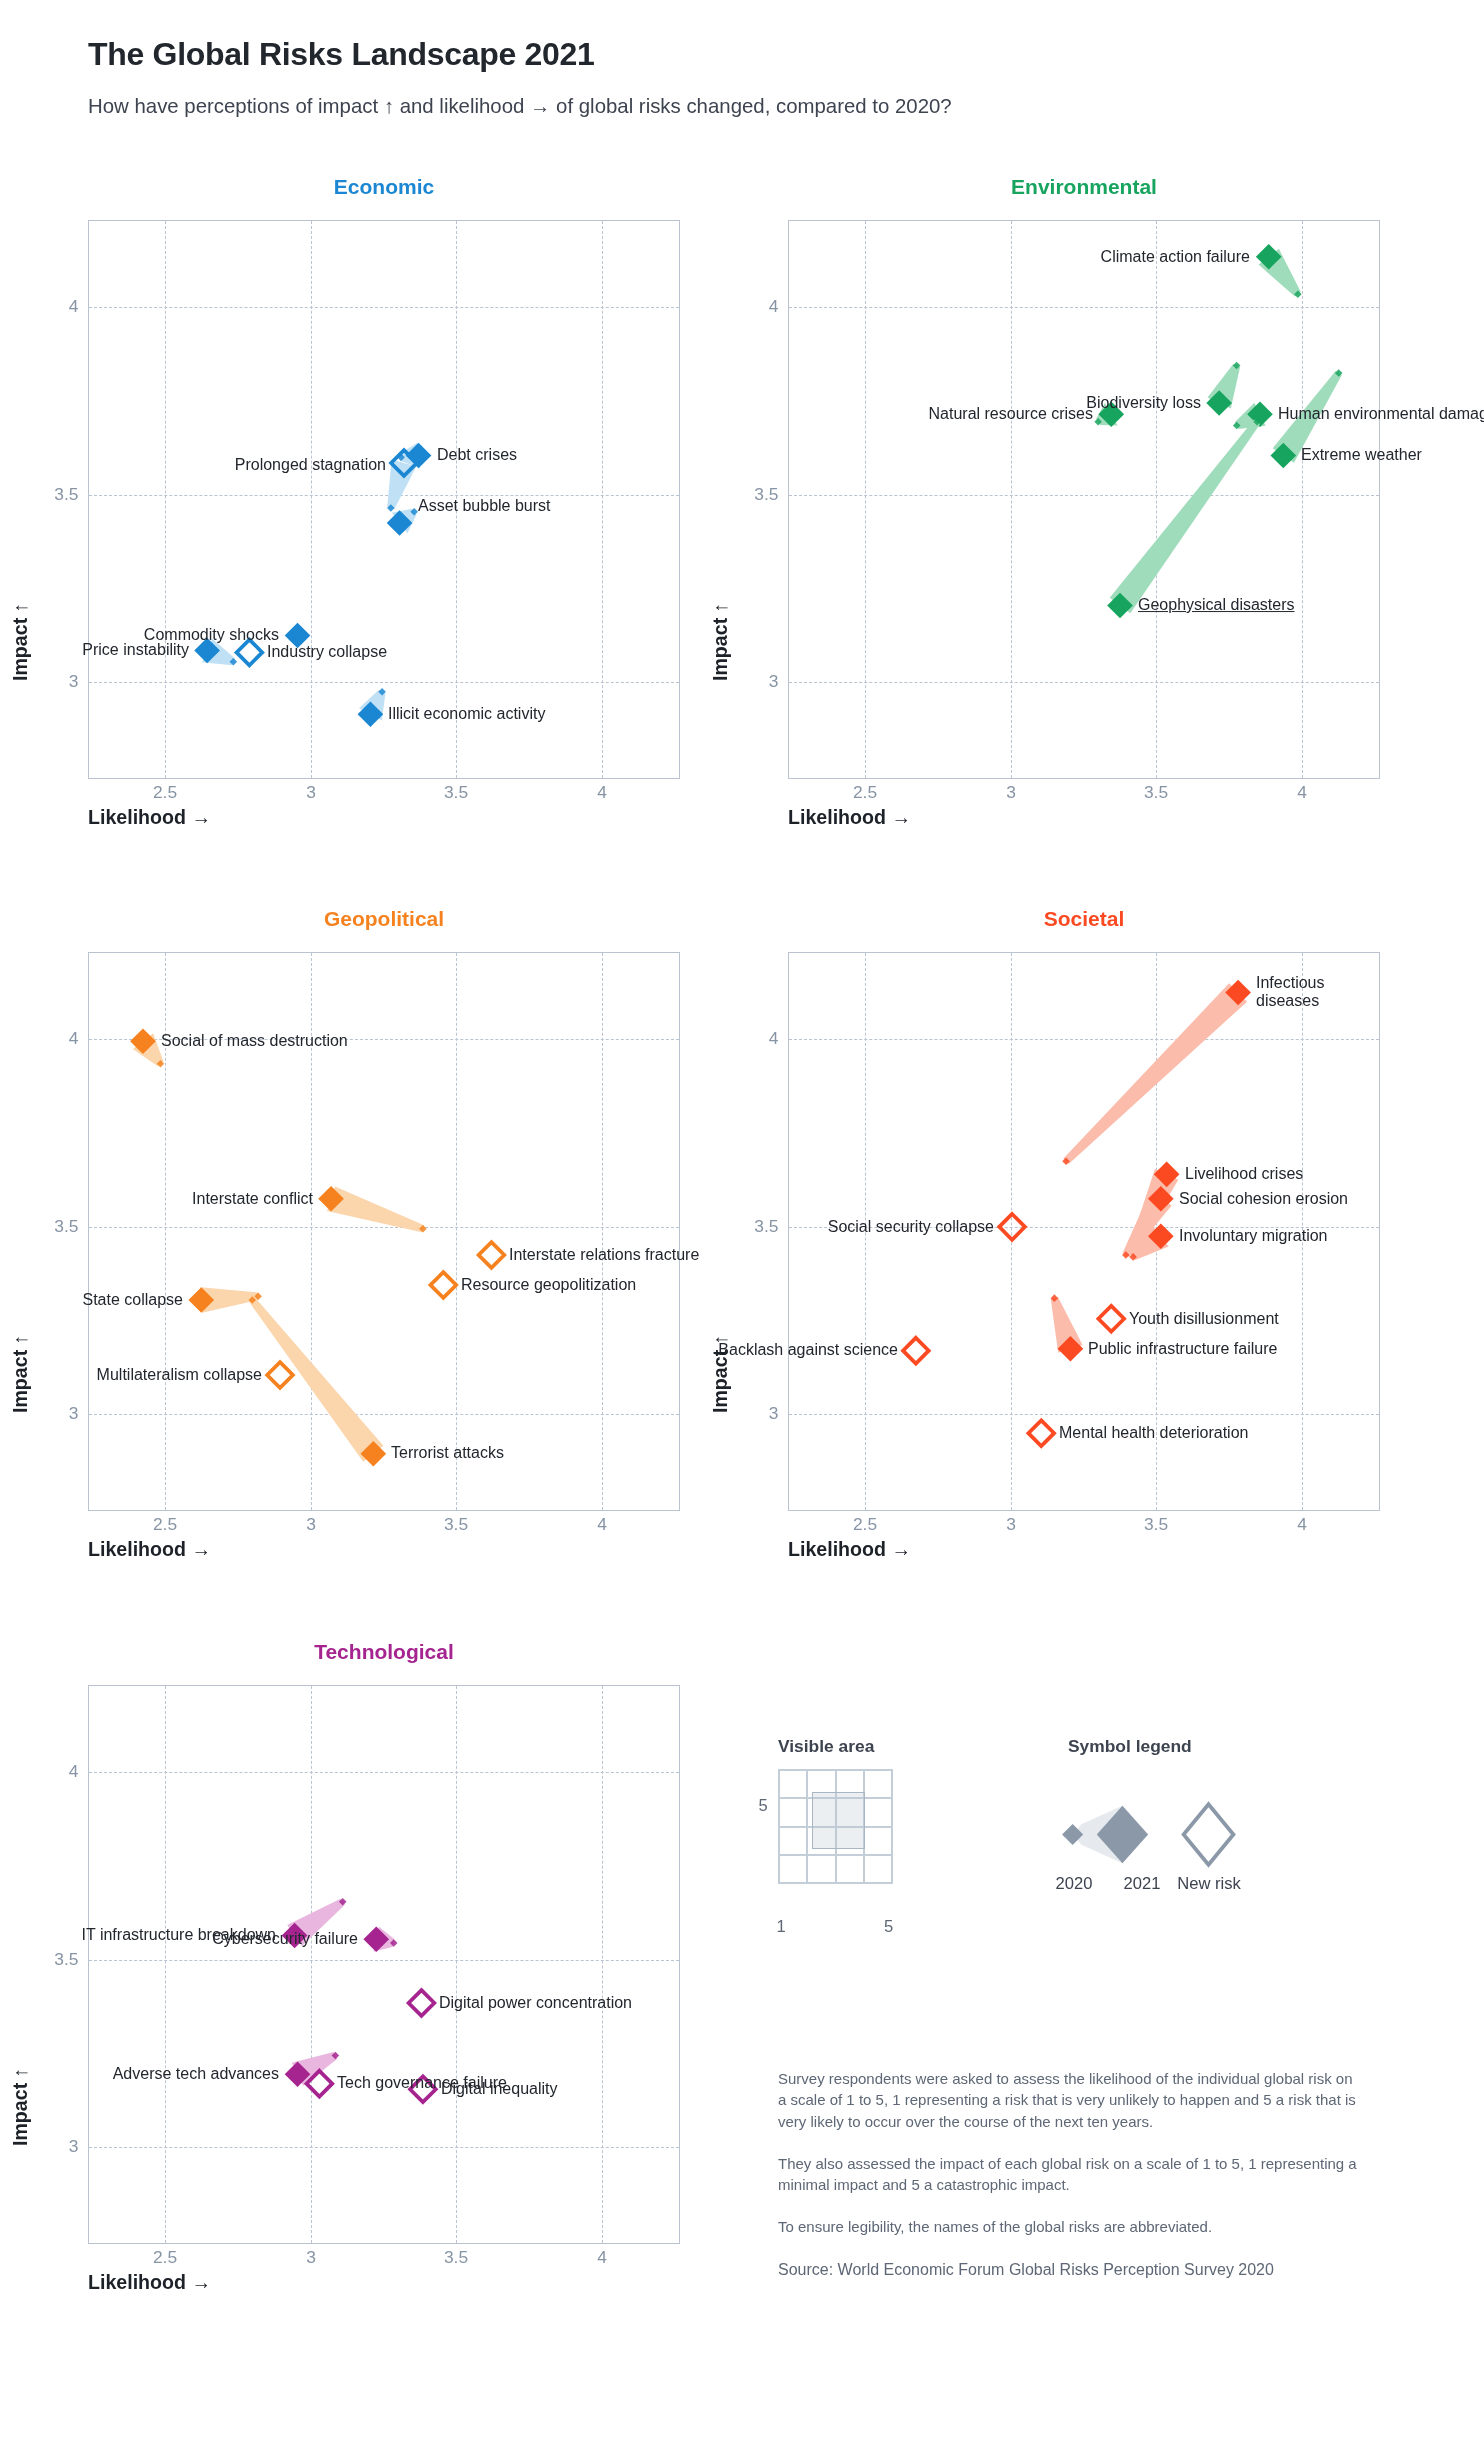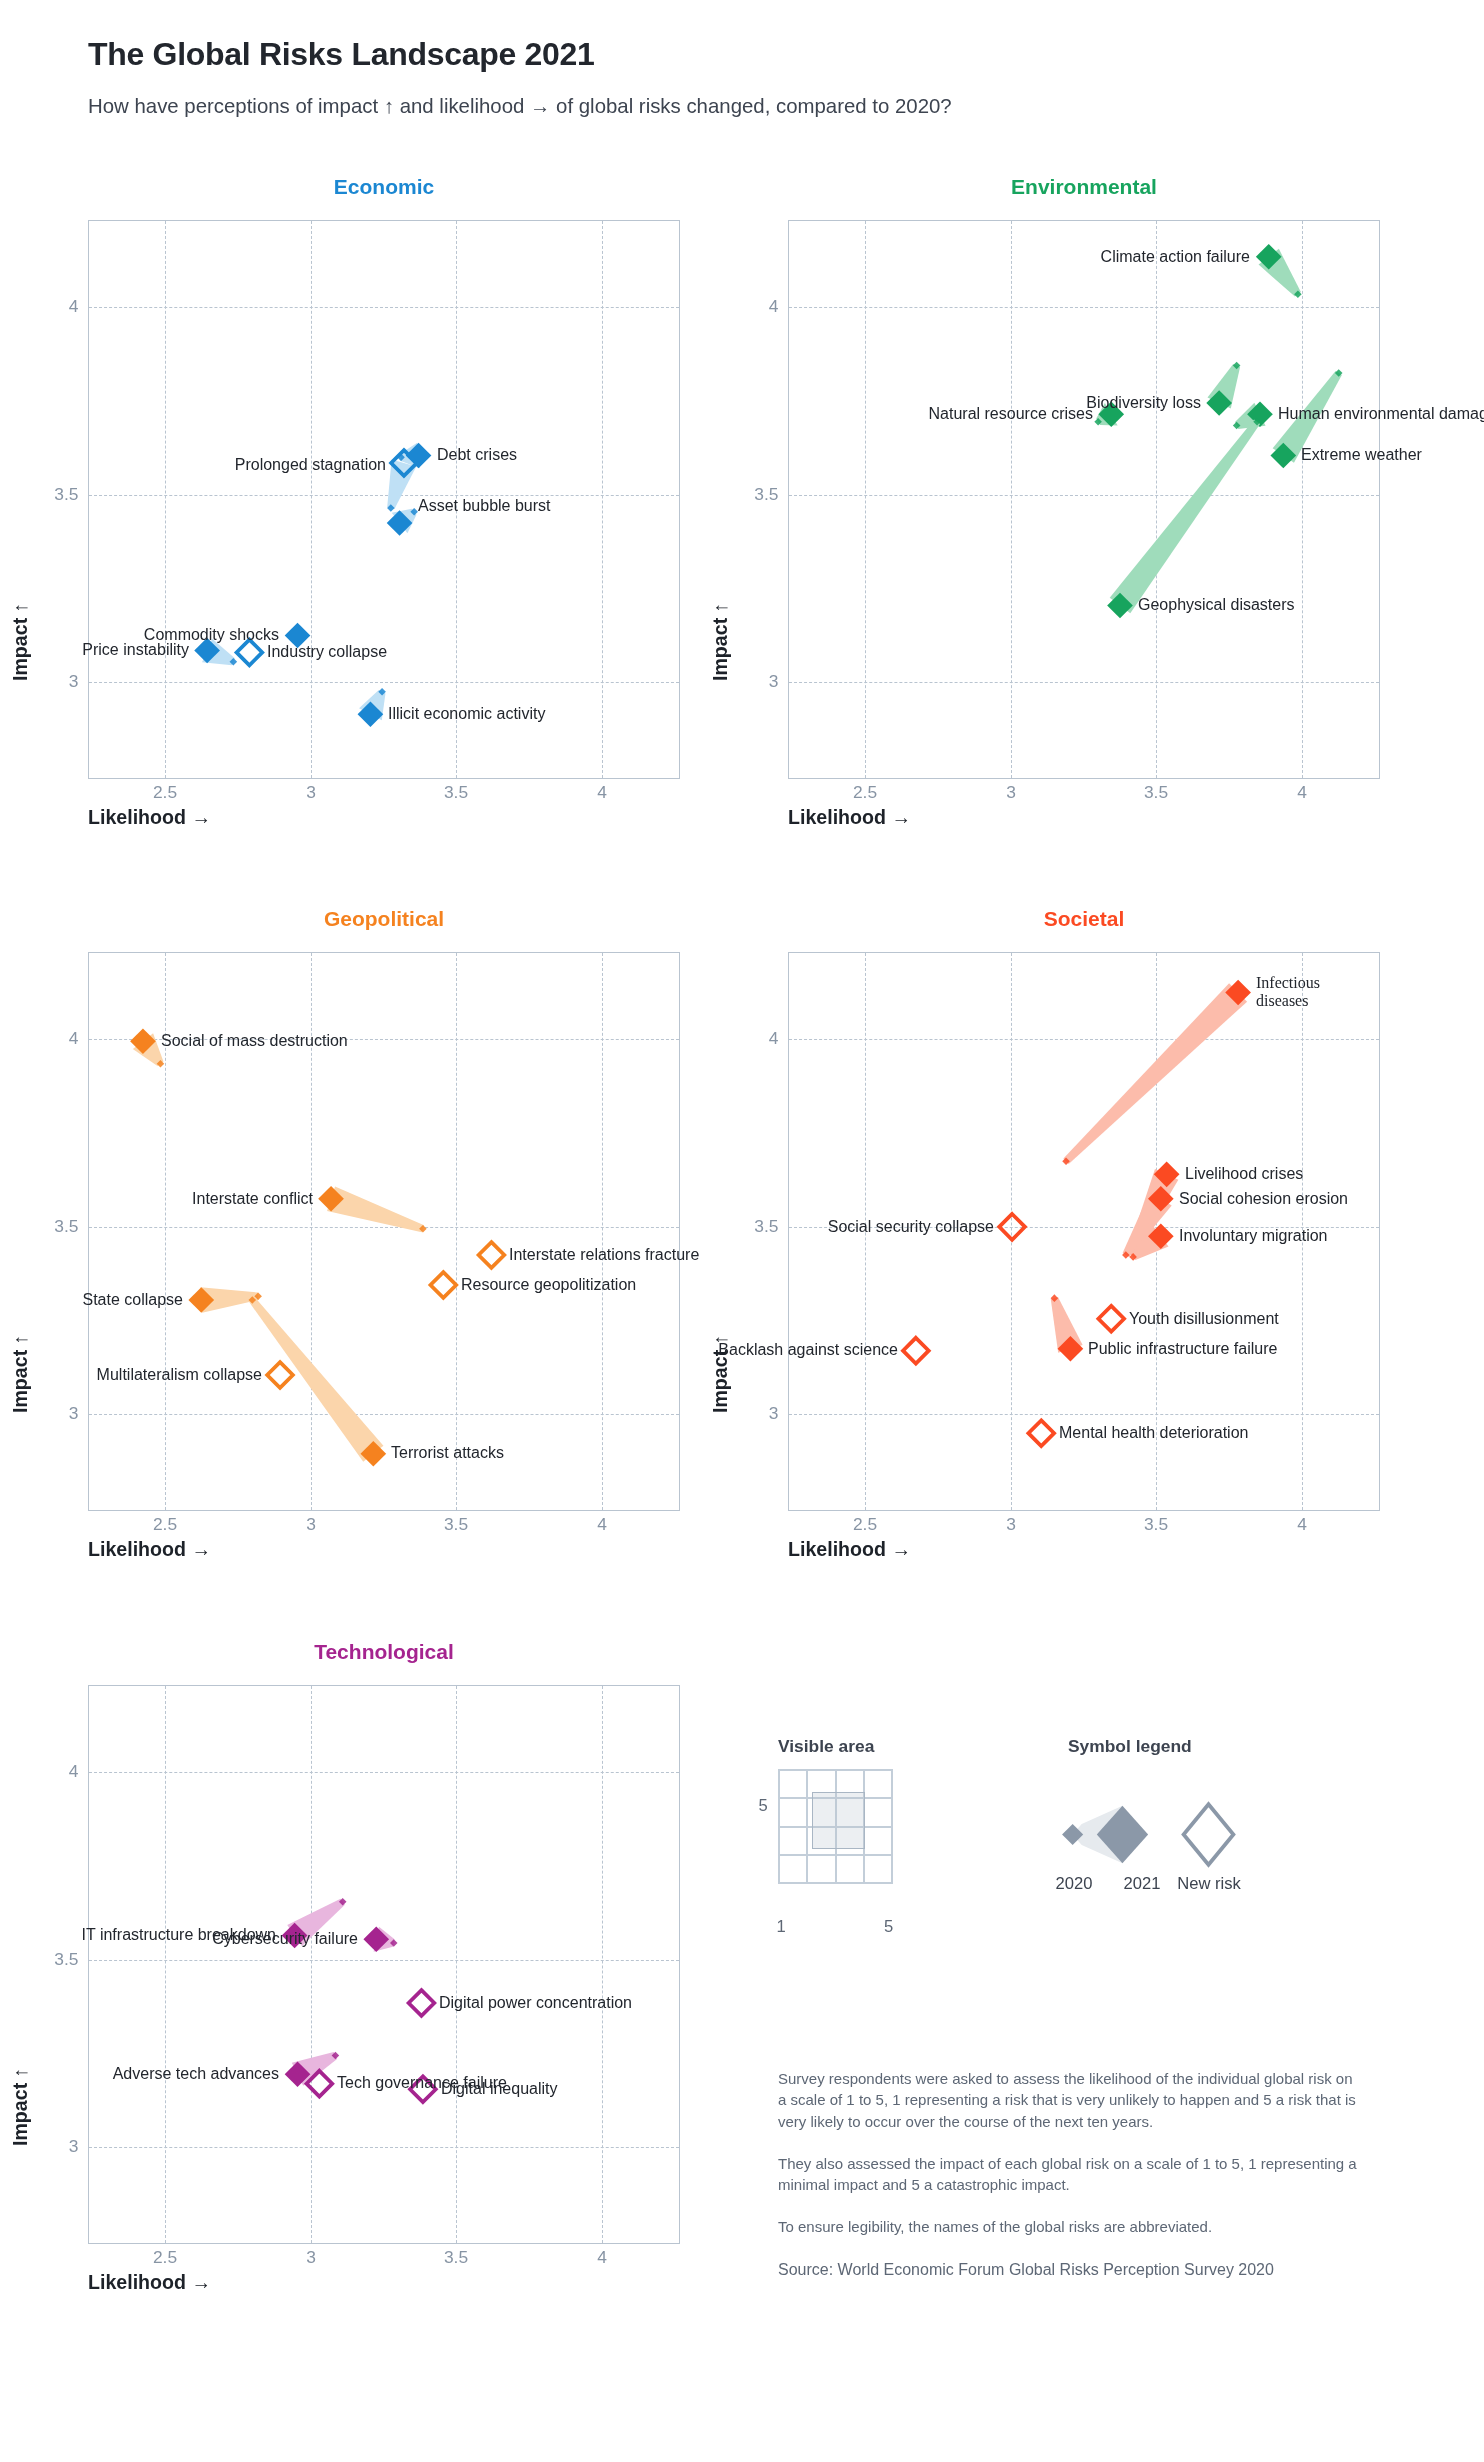--- a/index.html
+++ b/index.html
@@ -208,21 +208,21 @@
               <polygon points="654.6206896551726,293.40268456375856 671.6206896551726,310.40268456375856 654.6206896551726,327.40268456375856 637.6206896551726,310.40268456375856" fill="#17a45e"></polygon>
               <polygon points="615.8541812554903,262.7152438384405 424.71800937211447,498.89625858089835 451.97164580029937,519.2245467882294 623.8699566755446,268.69415213471433" fill="#9fdcbb"></polygon>
               <polygon points="619.8620689655174,260.7046979865774 624.8620689655174,265.7046979865774 619.8620689655174,270.7046979865774 614.8620689655174,265.7046979865774" fill="#17a45e" opacity="0.85"></polygon>
               <polygon points="438.3448275862069,492.0604026845639 455.3448275862069,509.0604026845639 438.3448275862069,526.0604026845639 421.3448275862069,509.0604026845639" fill="#17a45e"></polygon>
             </svg>
             <div class="risk-label l" style="left: 461px; top: 36px;">Climate action failure</div>
             <div class="risk-label l" style="left: 412px; top: 182px;">Biodiversity loss</div>
             <div class="risk-label l" style="left: 304px; top: 193px;">Natural resource crises</div>
             <div class="risk-label r" style="left: 489px; top: 193px;">Human environmental damage</div>
             <div class="risk-label r" style="left: 512px; top: 234px;">Extreme weather</div>
-            <div class="risk-label r" style="left: 349px; top: 384px;">Geophysical disasters</div>
+            <div class="risk-label r" style="left: 349px; top: 384px; text-decoration: underline;">Geophysical disasters</div>
           </div>
           <div class="xtick" style="left: 76px;">2.5</div>
           <div class="xtick" style="left: 222px;">3</div>
           <div class="xtick" style="left: 367px;">3.5</div>
           <div class="xtick" style="left: 513px;">4</div>
           <div class="ytick" style="top: 461px;">3</div>
           <div class="ytick" style="top: 274px;">3.5</div>
           <div class="ytick" style="top: 86px;">4</div>
         </div>
         <div class="axis-x-label">Likelihood →</div>
@@ -300,21 +300,21 @@
               <polygon points="458.71000121906445,406.2924427990631 502.56572828275023,388.60235920808924 482.2618579241466,361.33052669795126 452.7382746430046,398.27131559019904" fill="#fcbcab"></polygon>
               <polygon points="455.72413793103453,397.2818791946311 460.72413793103453,402.2818791946311 455.72413793103453,407.2818791946311 450.72413793103453,402.2818791946311" fill="#fb4a22" opacity="0.85"></polygon>
               <polygon points="492.4137931034484,357.96644295302025 509.4137931034484,374.96644295302025 492.4137931034484,391.96644295302025 475.4137931034484,374.96644295302025" fill="#fb4a22"></polygon>
               <polygon points="426.7586206896553,467.22818791946327 443.7586206896553,484.22818791946327 426.7586206896553,501.22818791946327 409.7586206896553,484.22818791946327" fill="none" stroke="#fb4a22" stroke-width="5"></polygon>
               <polygon points="346.6817660230722,458.422845699676 356.4835217198248,529.0940512178242 388.89578862500287,518.8254118694247 356.2147857010657,455.402657656029" fill="#fcbcab"></polygon>
               <polygon points="351.44827586206895,451.9127516778525 356.44827586206895,456.9127516778525 351.44827586206895,461.9127516778525 346.44827586206895,456.9127516778525" fill="#fb4a22" opacity="0.85"></polygon>
               <polygon points="372.68965517241384,506.95973154362446 389.68965517241384,523.9597315436245 372.68965517241384,540.9597315436245 355.68965517241384,523.9597315436245" fill="#fb4a22"></polygon>
               <polygon points="167.99999999999991,509.4429530201344 184.99999999999991,526.4429530201344 167.99999999999991,543.4429530201344 150.99999999999991,526.4429530201344" fill="none" stroke="#fb4a22" stroke-width="5"></polygon>
               <polygon points="334.0689655172414,618.7046979865772 351.0689655172414,635.7046979865772 334.0689655172414,652.7046979865772 317.0689655172414,635.7046979865772" fill="none" stroke="#fb4a22" stroke-width="5"></polygon>
             </svg>
-            <div class="risk-label r" style="left: 467px; top: 39px; font-family: Liberation Serif, serif;">Infectious
+            <div class="risk-label r" style="left: 467px; top: 39px;">Infectious
 diseases</div>
             <div class="risk-label r" style="left: 396px; top: 221px;">Livelihood crises</div>
             <div class="risk-label r" style="left: 390px; top: 246px;">Social cohesion erosion</div>
             <div class="risk-label l" style="left: 205px; top: 274px;">Social security collapse</div>
             <div class="risk-label r" style="left: 390px; top: 283px;">Involuntary migration</div>
             <div class="risk-label r" style="left: 340px; top: 366px;">Youth disillusionment</div>
             <div class="risk-label r" style="left: 299px; top: 396px;">Public infrastructure failure</div>
             <div class="risk-label l" style="left: 109px; top: 397px;">Backlash against science</div>
             <div class="risk-label r" style="left: 270px; top: 480px;">Mental health deterioration</div>
           </div>

